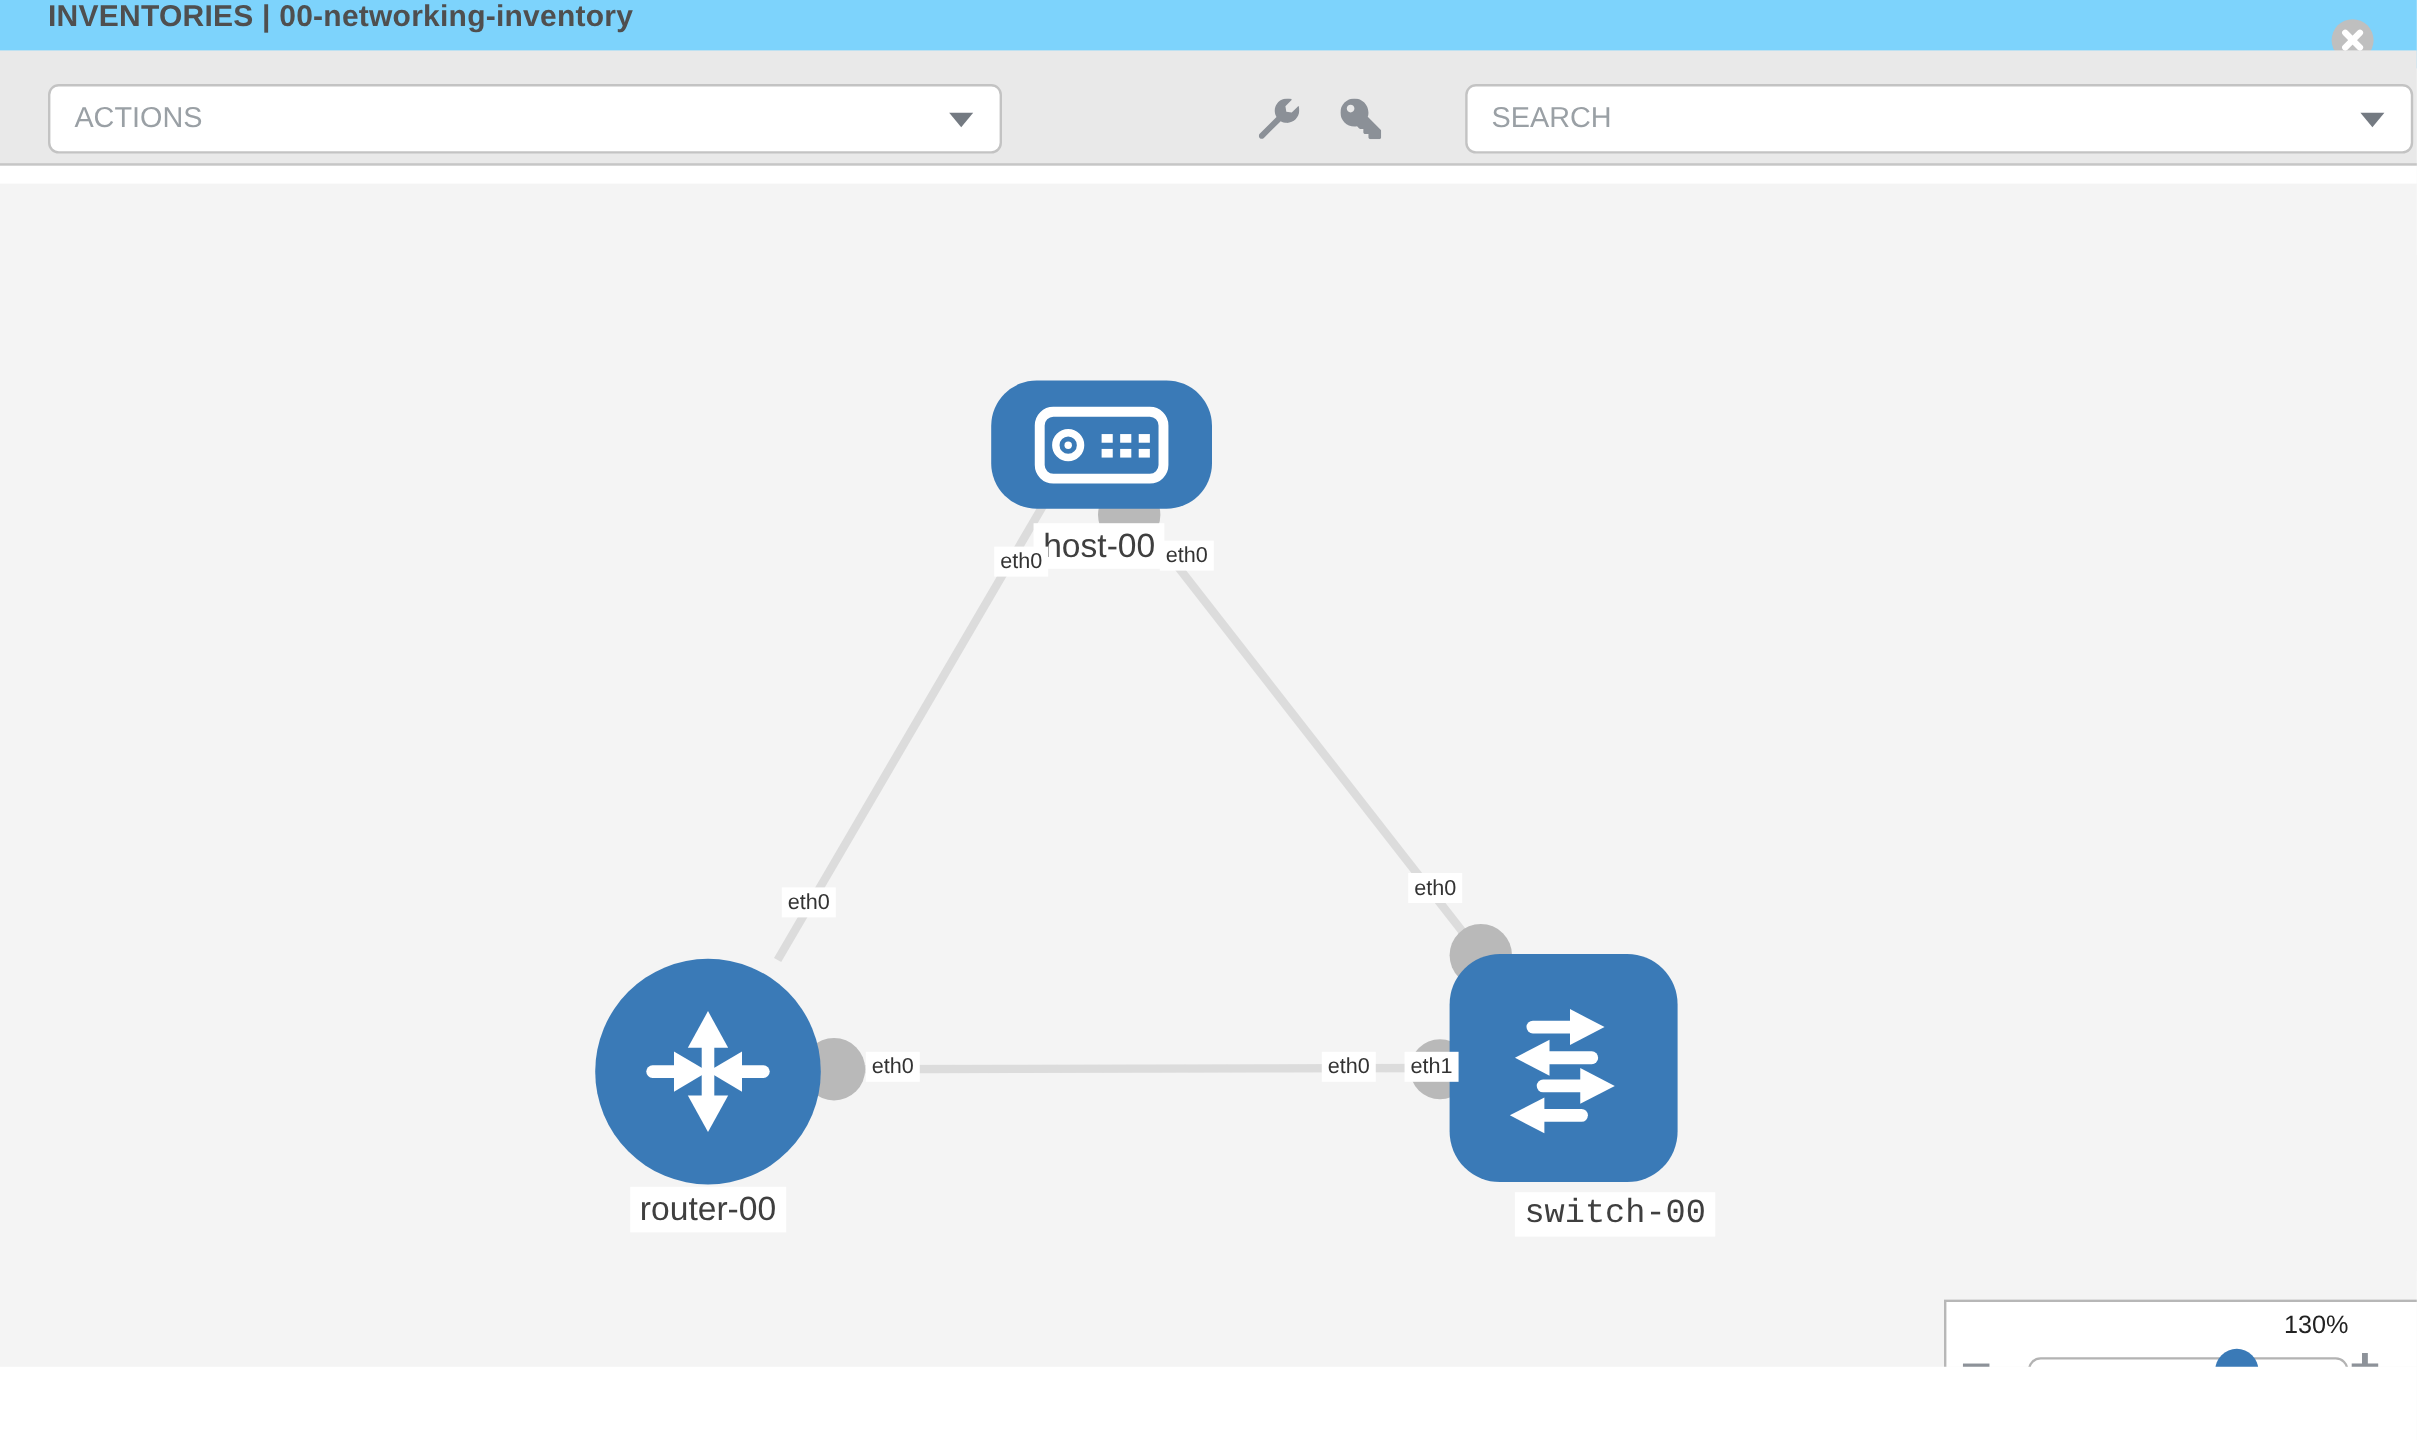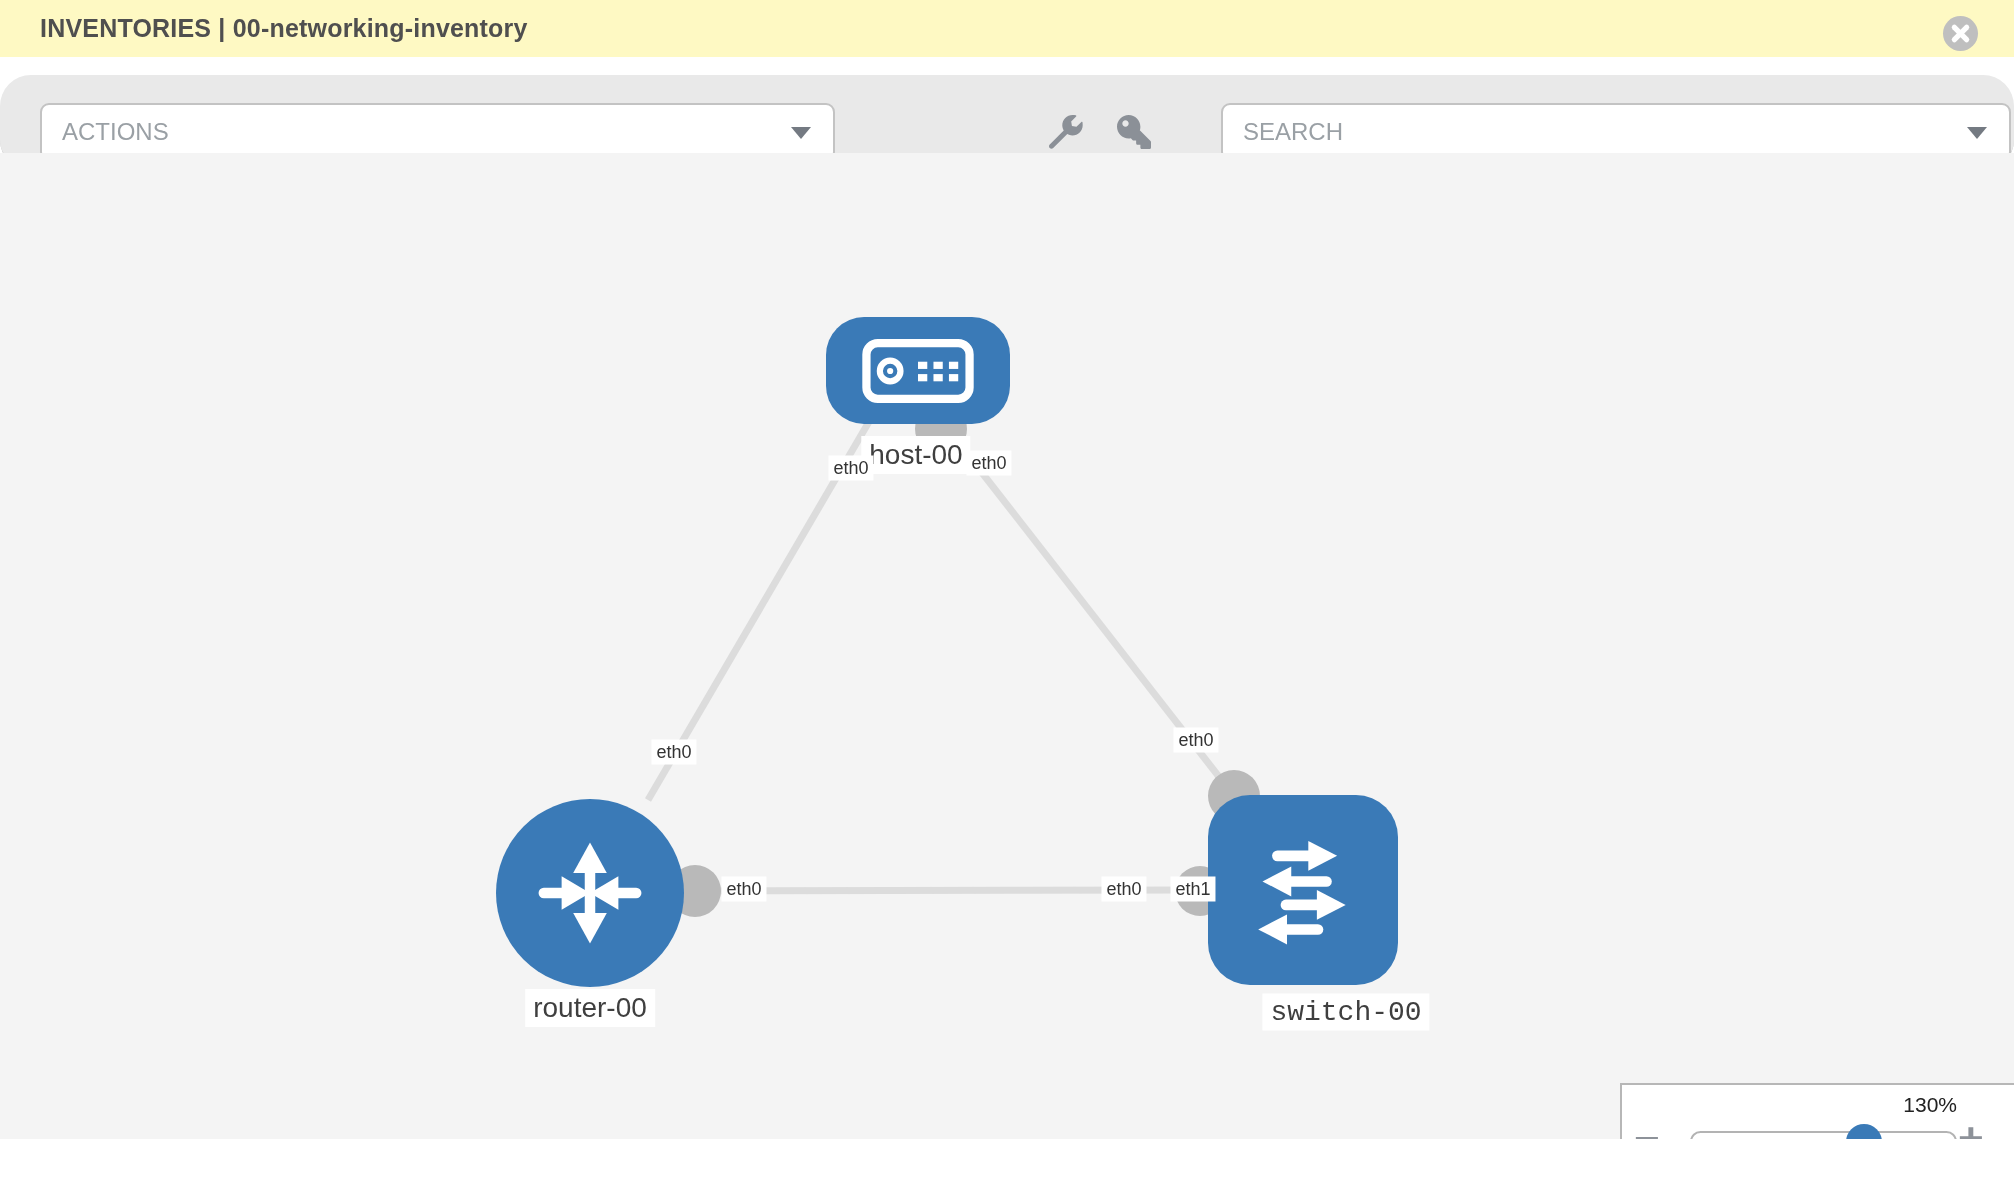--- a/index.html
+++ b/index.html
@@ -3,34 +3,34 @@
 <meta charset="utf-8">
 <style>
   html,body{margin:0;padding:0;}
   body{
     width:2014px;height:1200px;overflow:hidden;background:#ffffff;
     font-family:"Liberation Sans",sans-serif;position:relative;
     -webkit-font-smoothing:antialiased;
   }
   
   .titlebar{
-    position:absolute;left:0;top:0;width:2014px;height:57px;background:#fef9c3;
-    display:flex;align-items:center;
+    position:absolute;left:0;top:0;width:2014px;height:57px;background:#7dd3fc;
+    display:flex;
   }
   .page-title{
     margin:0 0 0 40px;font-size:25px;font-weight:bold;color:#4f4f4f;letter-spacing:.2px;
   }
   .close-btn{
     position:absolute;right:36px;top:16px;width:35px;height:35px;border:none;padding:0;
     background:#bfbfbf;border-radius:50%;cursor:pointer;display:flex;align-items:center;justify-content:center;
   }
   
   .toolbar{
-    position:absolute;left:0;top:75px;width:2014px;height:96px;background:#e9e9e9;
-    border-bottom:2px solid #c6c6c6;box-sizing:border-box;border-radius:31px;
+    position:absolute;left:0;top:42px;width:2014px;height:96px;background:#e9e9e9;
+    border-bottom:2px solid #c6c6c6;box-sizing:border-box;
   }
   .select{
     position:absolute;top:28px;height:58px;background:#ffffff;border:2px solid #c3c3c3;
     border-radius:9px;box-sizing:border-box;display:flex;align-items:center;cursor:pointer;
   }
   .select .sel-label{color:#9aa0a5;font-size:24px;padding-left:20px;}
   .select .caret{
     position:absolute;right:22px;top:50%;margin-top:-5px;width:0;height:0;
     border-left:10px solid transparent;border-right:10px solid transparent;
     border-top:12px solid #747a82;

